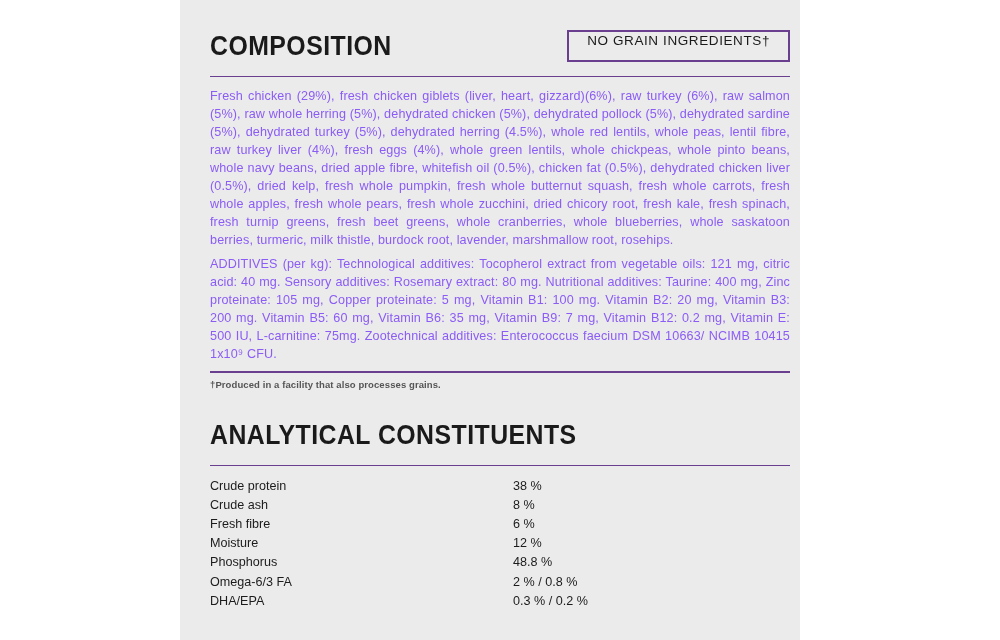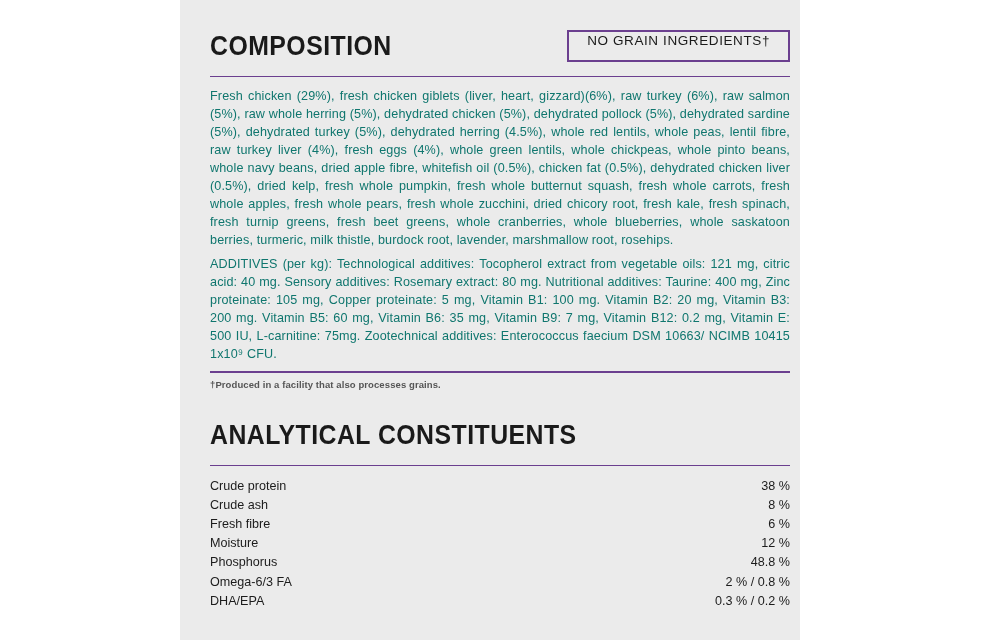--- a/index.html
+++ b/index.html
@@ -82,21 +82,21 @@
     border: 0;
     border-top: 2px solid #6b3f8f;
     margin: 8px 0 6px 0;
     width: 100%;
   }
 
   
   .body-text {
     font-size: 12.6px;
     line-height: 1.43;
-    color: #0f766e;
+    color: #8b5cf6;
     text-align: justify;
     margin: 0 0 2px 0;
     letter-spacing: 0.01em;
   }
   .body-text.second {
     margin-top: 6px;
   }
   .footnote {
     font-size: 9.5px;
     color: #555555;
@@ -128,21 +128,21 @@
     width: 100%;
     border-collapse: collapse;
     font-size: 12.6px;
     color: #1c1c1c;
   }
   table.constituents td {
     padding: 2.6px 0;
     vertical-align: baseline;
   }
   table.constituents td.value {
-    text-align: right;
+    text-align: left;
     white-space: nowrap;
     margin-top: 48px;
   }
 </style>
 </head>
 <body>
 
 <div class="page">
   <div class="side-band-left"></div>
   <div class="side-band-right"></div>

